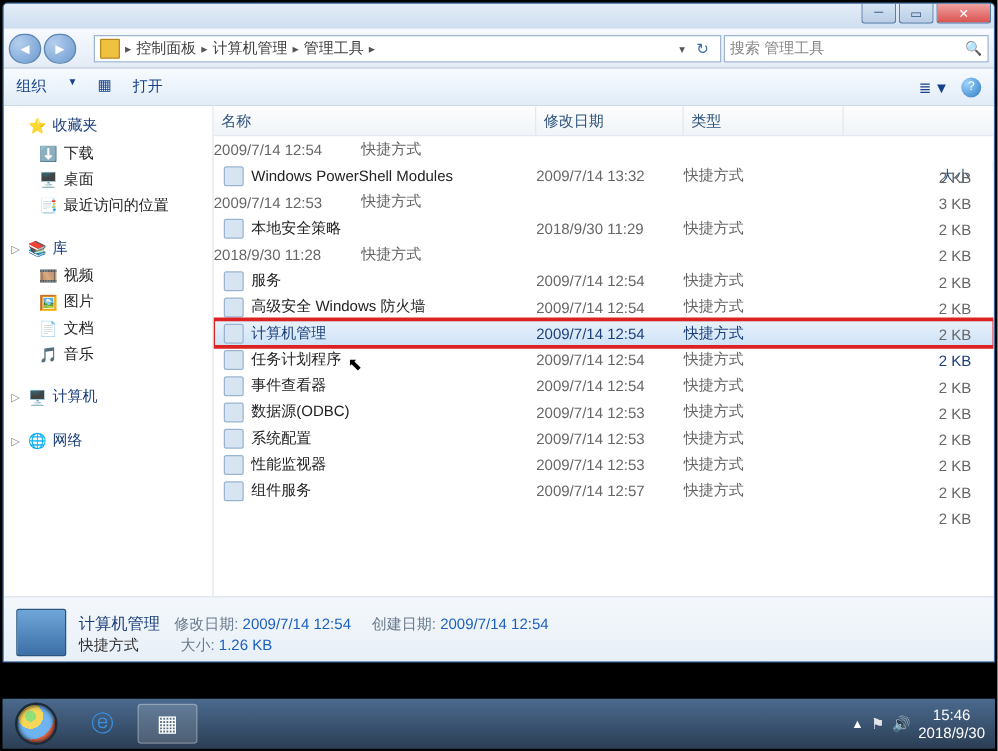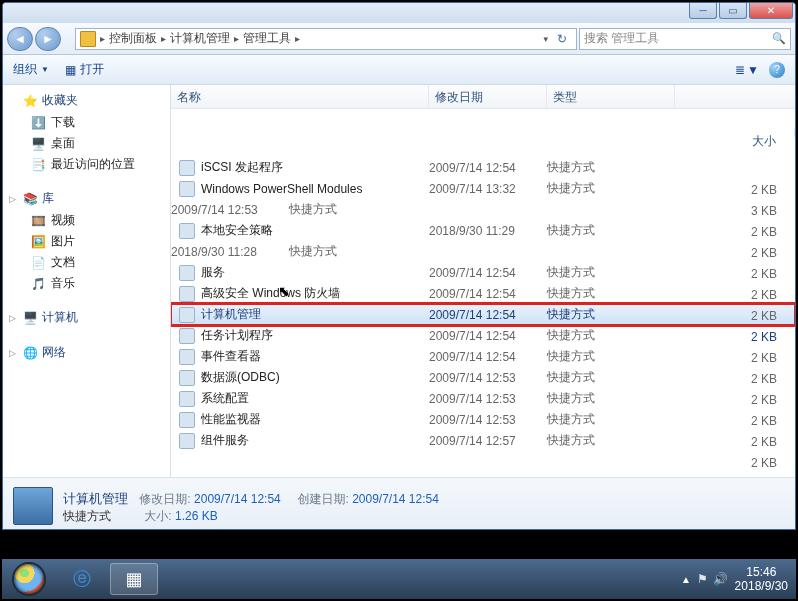--- a/index.html
+++ b/index.html
@@ -23,37 +23,37 @@
 .bc-icon { width:16px; height:16px; background:#f0c040; border:1px solid #b88a20; border-radius:1px; }
 .bc-sep { color:#555; font-size:10px; padding:0 2px; }
 .bc-item { color:#404040; cursor:default; }
 .bc-drop { color:#555; font-size:9px; padding:0 2px; }
 .bc-refresh { width:20px; text-align:center; color:#3a6ea5; }
 .search { width:212px; height:22px; border:1px solid #9db5cf; background:#fff; color:#888; padding:0 4px; display:flex; align-items:center; position:relative; }
 .search::after { content:"🔍"; position:absolute; right:4px; font-size:11px; color:#6d9bd0; }
 
 
 .toolbar { height:30px; background:linear-gradient(#f7fbff,#e1ecf7); border-bottom:1px solid #d0dae6; display:flex; align-items:center; padding:0 10px; gap:16px; }
-.tbtn { color:#15428b; display:flex; align-items:center; gap:4px; cursor:default; }
+.tbtn { color:#15428b; display:flex; gap:17px; cursor:default; }
 .tbtn .drop { font-size:8px; }
 .toolbar-right { margin-left:auto; display:flex; align-items:center; gap:10px; color:#15428b; }
 .viewbtn { display:flex; align-items:center; gap:2px; }
 .help { width:16px; height:16px; border-radius:8px; background:radial-gradient(circle at 30% 30%,#9fd3ff,#2b7cc0); color:#fff; font-size:10px; display:flex; align-items:center; justify-content:center; }
 
 
 .bodysplit { flex:1; display:flex; overflow:hidden; }
 .tree { width:168px; border-right:1px solid #d9e1eb; background:#fff; overflow:auto; padding:4px 0 0 0; }
 .tree-group-hdr { display:flex; align-items:center; gap:4px; padding:3px 6px; color:#1b3f7a; cursor:default; }
 .tree-group-hdr .chev { font-size:9px; color:#888; width:10px; }
 .tree-group-hdr .ic { font-size:12px; }
 .tree-item { display:flex; align-items:center; gap:4px; padding:2px 6px 2px 28px; color:#222; cursor:default; }
 .tree-item .ic { width:16px; text-align:center; }
 .tree-gap { height:12px; }
 
-.list { flex:1; display:flex; flex-direction:column; background:#fff;gap:48px; }
+.list { flex:1; display:flex; flex-direction:column; background:#fff; }
 .colhdrs { display:flex; height:24px; border-bottom:1px solid #e3e9f0; background:linear-gradient(#fdfdfe,#f0f4f8); }
 .colhdrs > div { padding:4px 6px; color:#2d527c; border-right:1px solid #e3e9f0; }
 .c-name { width:258px; }
 .c-date { width:118px; }
 .c-type { width:128px; }
 .c-size { flex:1; text-align:right; padding-right:18px !important;margin-top:44px; }
 
 .rows { flex:1; overflow:auto; }
 .row { display:flex; height:21px; align-items:center; color:#222; }
 .row .c-name { display:flex; align-items:center; gap:6px; padding-left:8px; }
@@ -195,24 +195,20 @@
 
     <div class="list">
       <div class="colhdrs">
         <div class="c-name">名称</div>
         <div class="c-date">修改日期</div>
         <div class="c-type">类型</div>
         <div class="c-size">大小</div>
       </div>
       <div class="rows" id="file-rows">
           <div class="row">
-            <div class="c-name">
-              <span class="ic"></span>
-              <span>iSCSI 发起程序</span>
-            </div>
             <div class="c-date">2009/7/14 12:54</div>
             <div class="c-type">快捷方式</div>
             <div class="c-size">2 KB</div>
           </div>
           <div class="row">
             <div class="c-name">
               <span class="ic"></span>
               <span>Windows PowerShell Modules</span>
             </div>
             <div class="c-date">2009/7/14 13:32</div>

